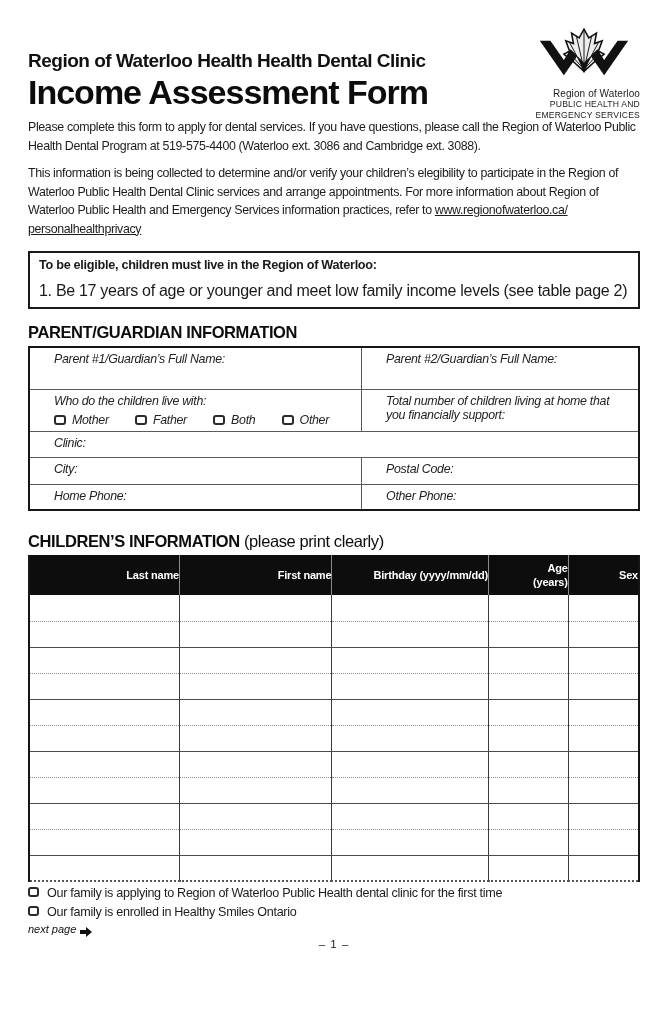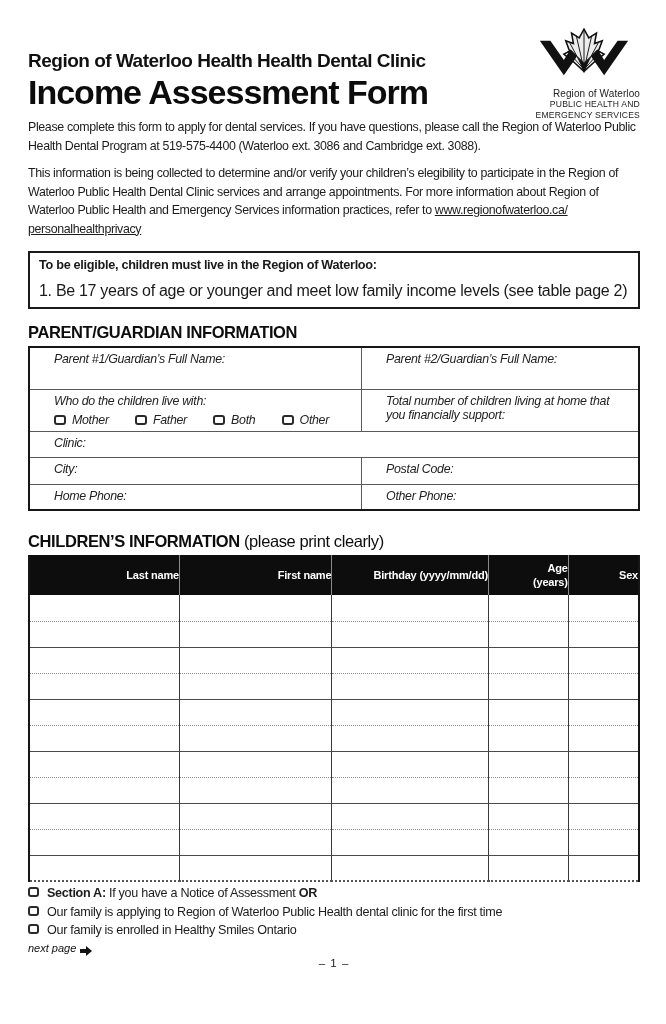--- a/index.html
+++ b/index.html
@@ -293,24 +293,20 @@
           <td></td>
           <td></td>
           <td></td>
         </tr>
       </tbody>
   </table>
 
   <ul class="opts">
     <li>
       <span class="cb small"></span>
-      <span><span class="b">Section A:</span><span> If you have a Notice of Assessment </span><span class="b">OR</span></span>
-    </li>
-    <li>
-      <span class="cb small"></span>
       <span>Our family is applying to Region of Waterloo Public Health dental clinic for the first time</span>
     </li>
     <li>
       <span class="cb small"></span>
       <span>Our family is enrolled in Healthy Smiles Ontario</span>
     </li>
   </ul>
 
   <div class="foot-end">
     <div class="next-page"><span>next page</span><span class="arrow-icon">

